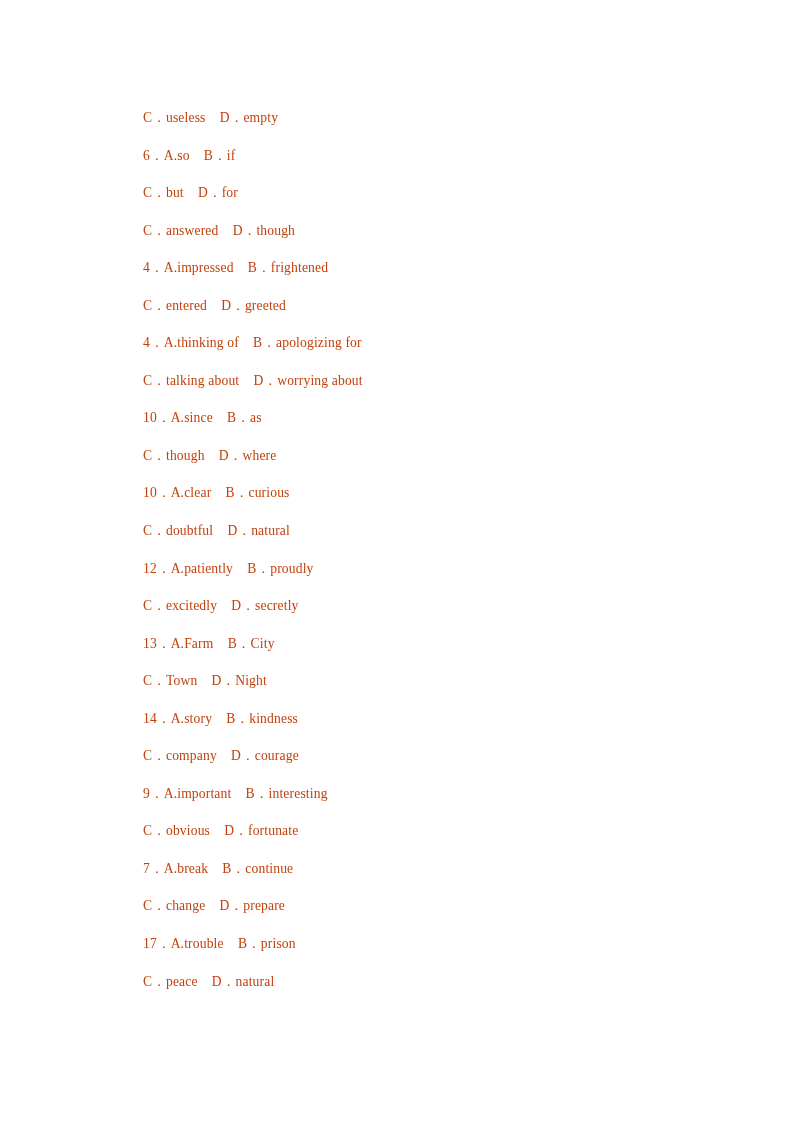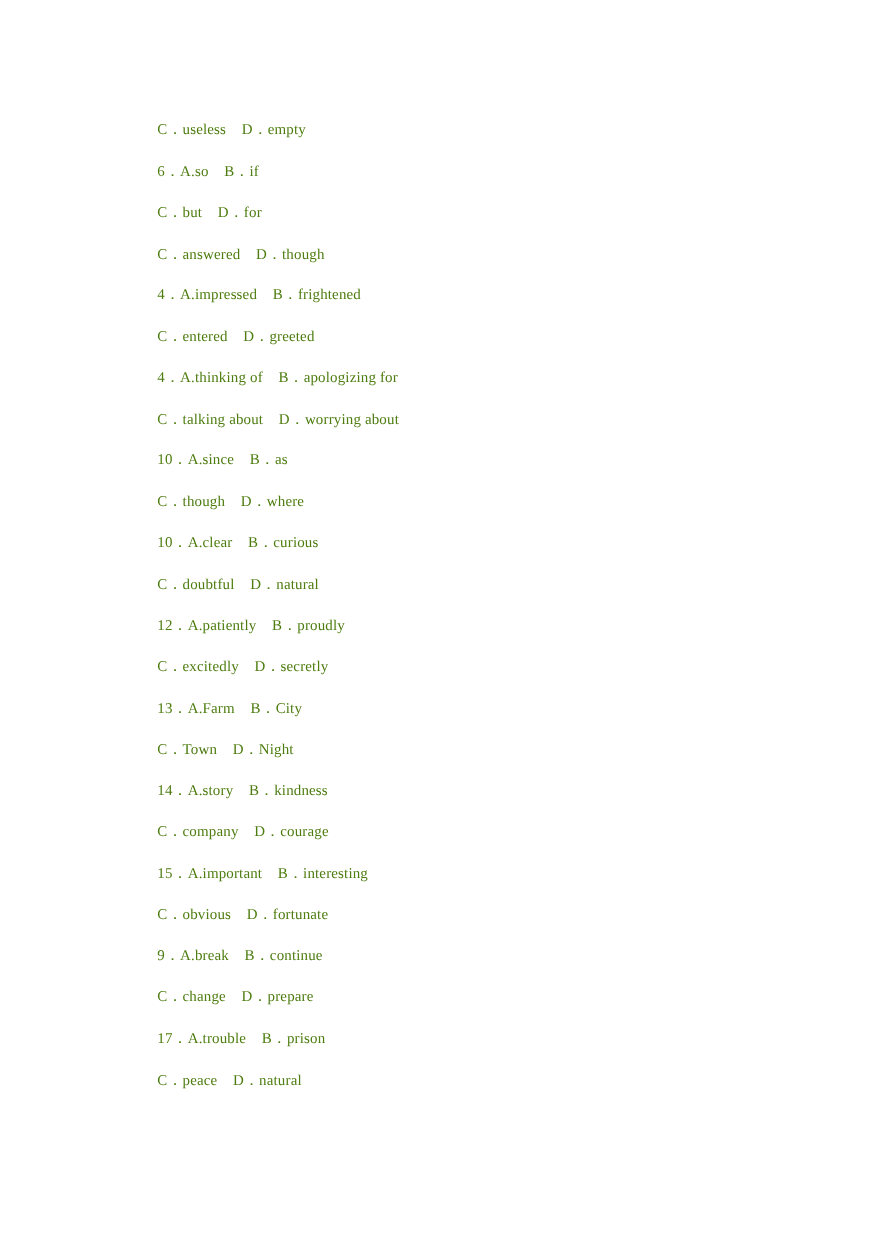--- a/index.html
+++ b/index.html
@@ -27,21 +27,21 @@
   .content-block {
     position: absolute;
     left: 143px;
     top: 99px;
     right: 60px;
   }
 
   .opt-line {
     font-size: 13.6px;
     line-height: 37.55px;
-    color: #4d7c0f;
+    color: #c2410c;
     white-space: pre;
     letter-spacing: 0.15px;
     height: 37.55px;
   }
 
   
   .opt-line.q-line { }
   .opt-line.c-line { }
 </style>
 </head>
@@ -61,20 +61,20 @@
       <div class="opt-line q-line">10．A.since    B．as</div>
       <div class="opt-line c-line">C．though    D．where</div>
       <div class="opt-line q-line">10．A.clear    B．curious</div>
       <div class="opt-line c-line">C．doubtful    D．natural</div>
       <div class="opt-line q-line">12．A.patiently    B．proudly</div>
       <div class="opt-line c-line">C．excitedly    D．secretly</div>
       <div class="opt-line q-line">13．A.Farm    B．City</div>
       <div class="opt-line c-line">C．Town    D．Night</div>
       <div class="opt-line q-line">14．A.story    B．kindness</div>
       <div class="opt-line c-line">C．company    D．courage</div>
-      <div class="opt-line q-line">15．A.important    B．interesting</div>
+      <div class="opt-line q-line">9．A.important    B．interesting</div>
       <div class="opt-line c-line">C．obvious    D．fortunate</div>
-      <div class="opt-line q-line">9．A.break    B．continue</div>
+      <div class="opt-line q-line">7．A.break    B．continue</div>
       <div class="opt-line c-line">C．change    D．prepare</div>
       <div class="opt-line q-line">17．A.trouble    B．prison</div>
       <div class="opt-line c-line">C．peace    D．natural</div>
     </div>
 </div>
 
 </body></html>

